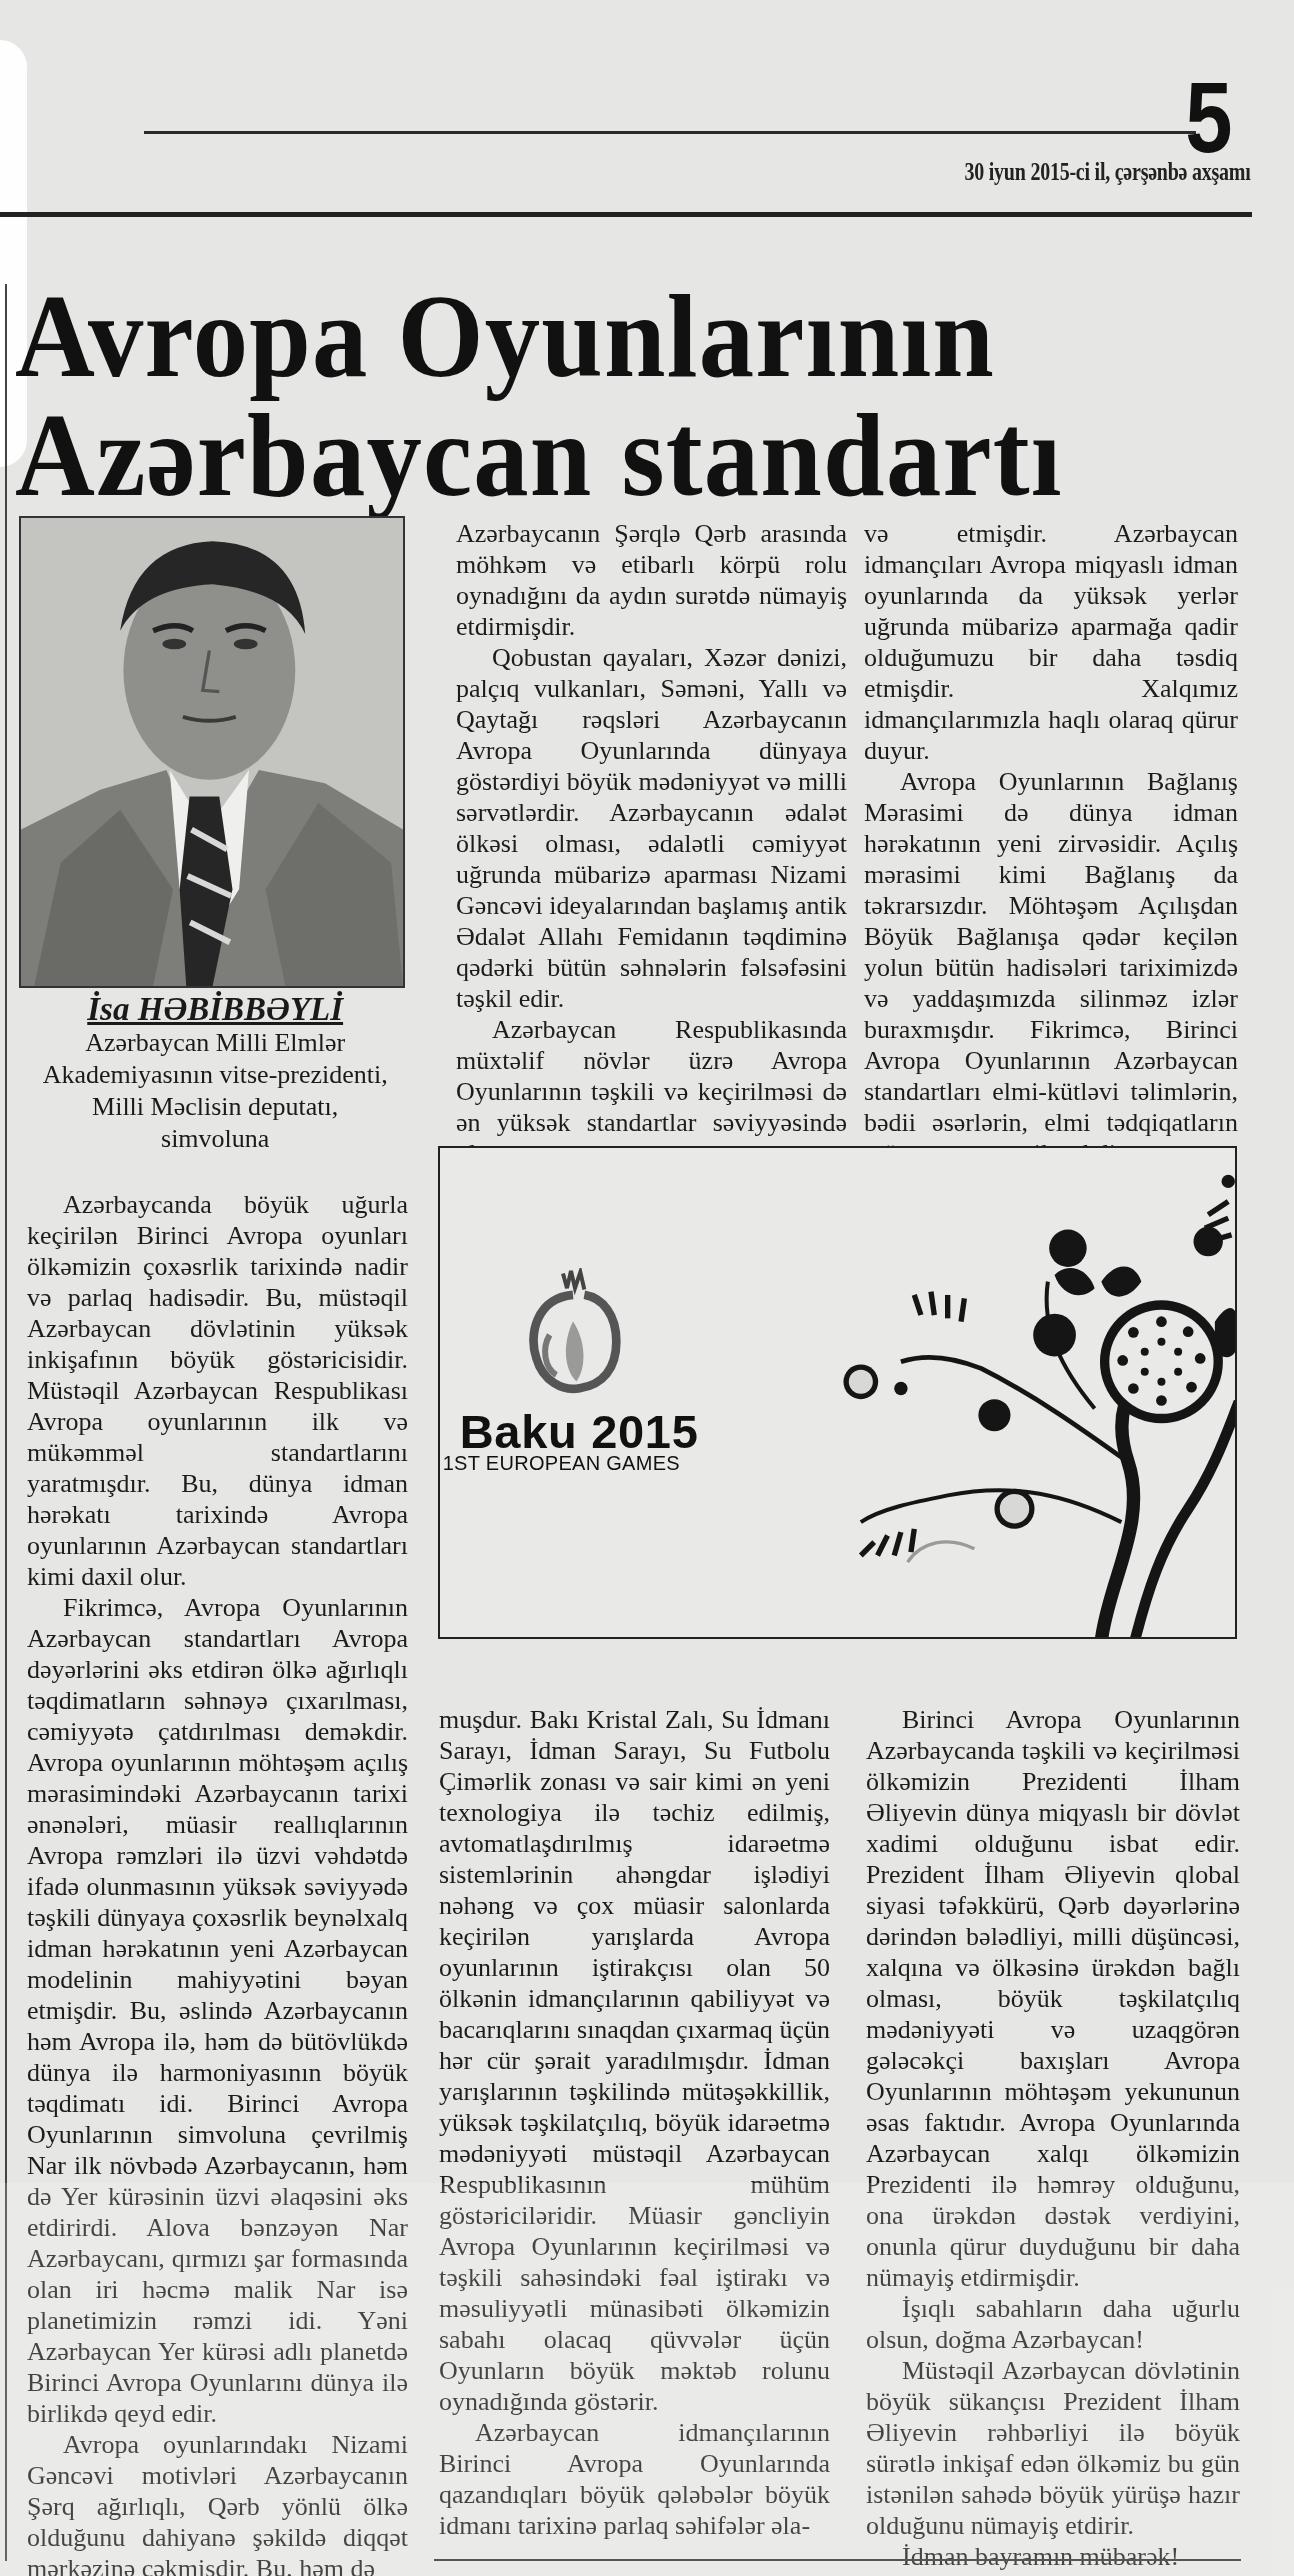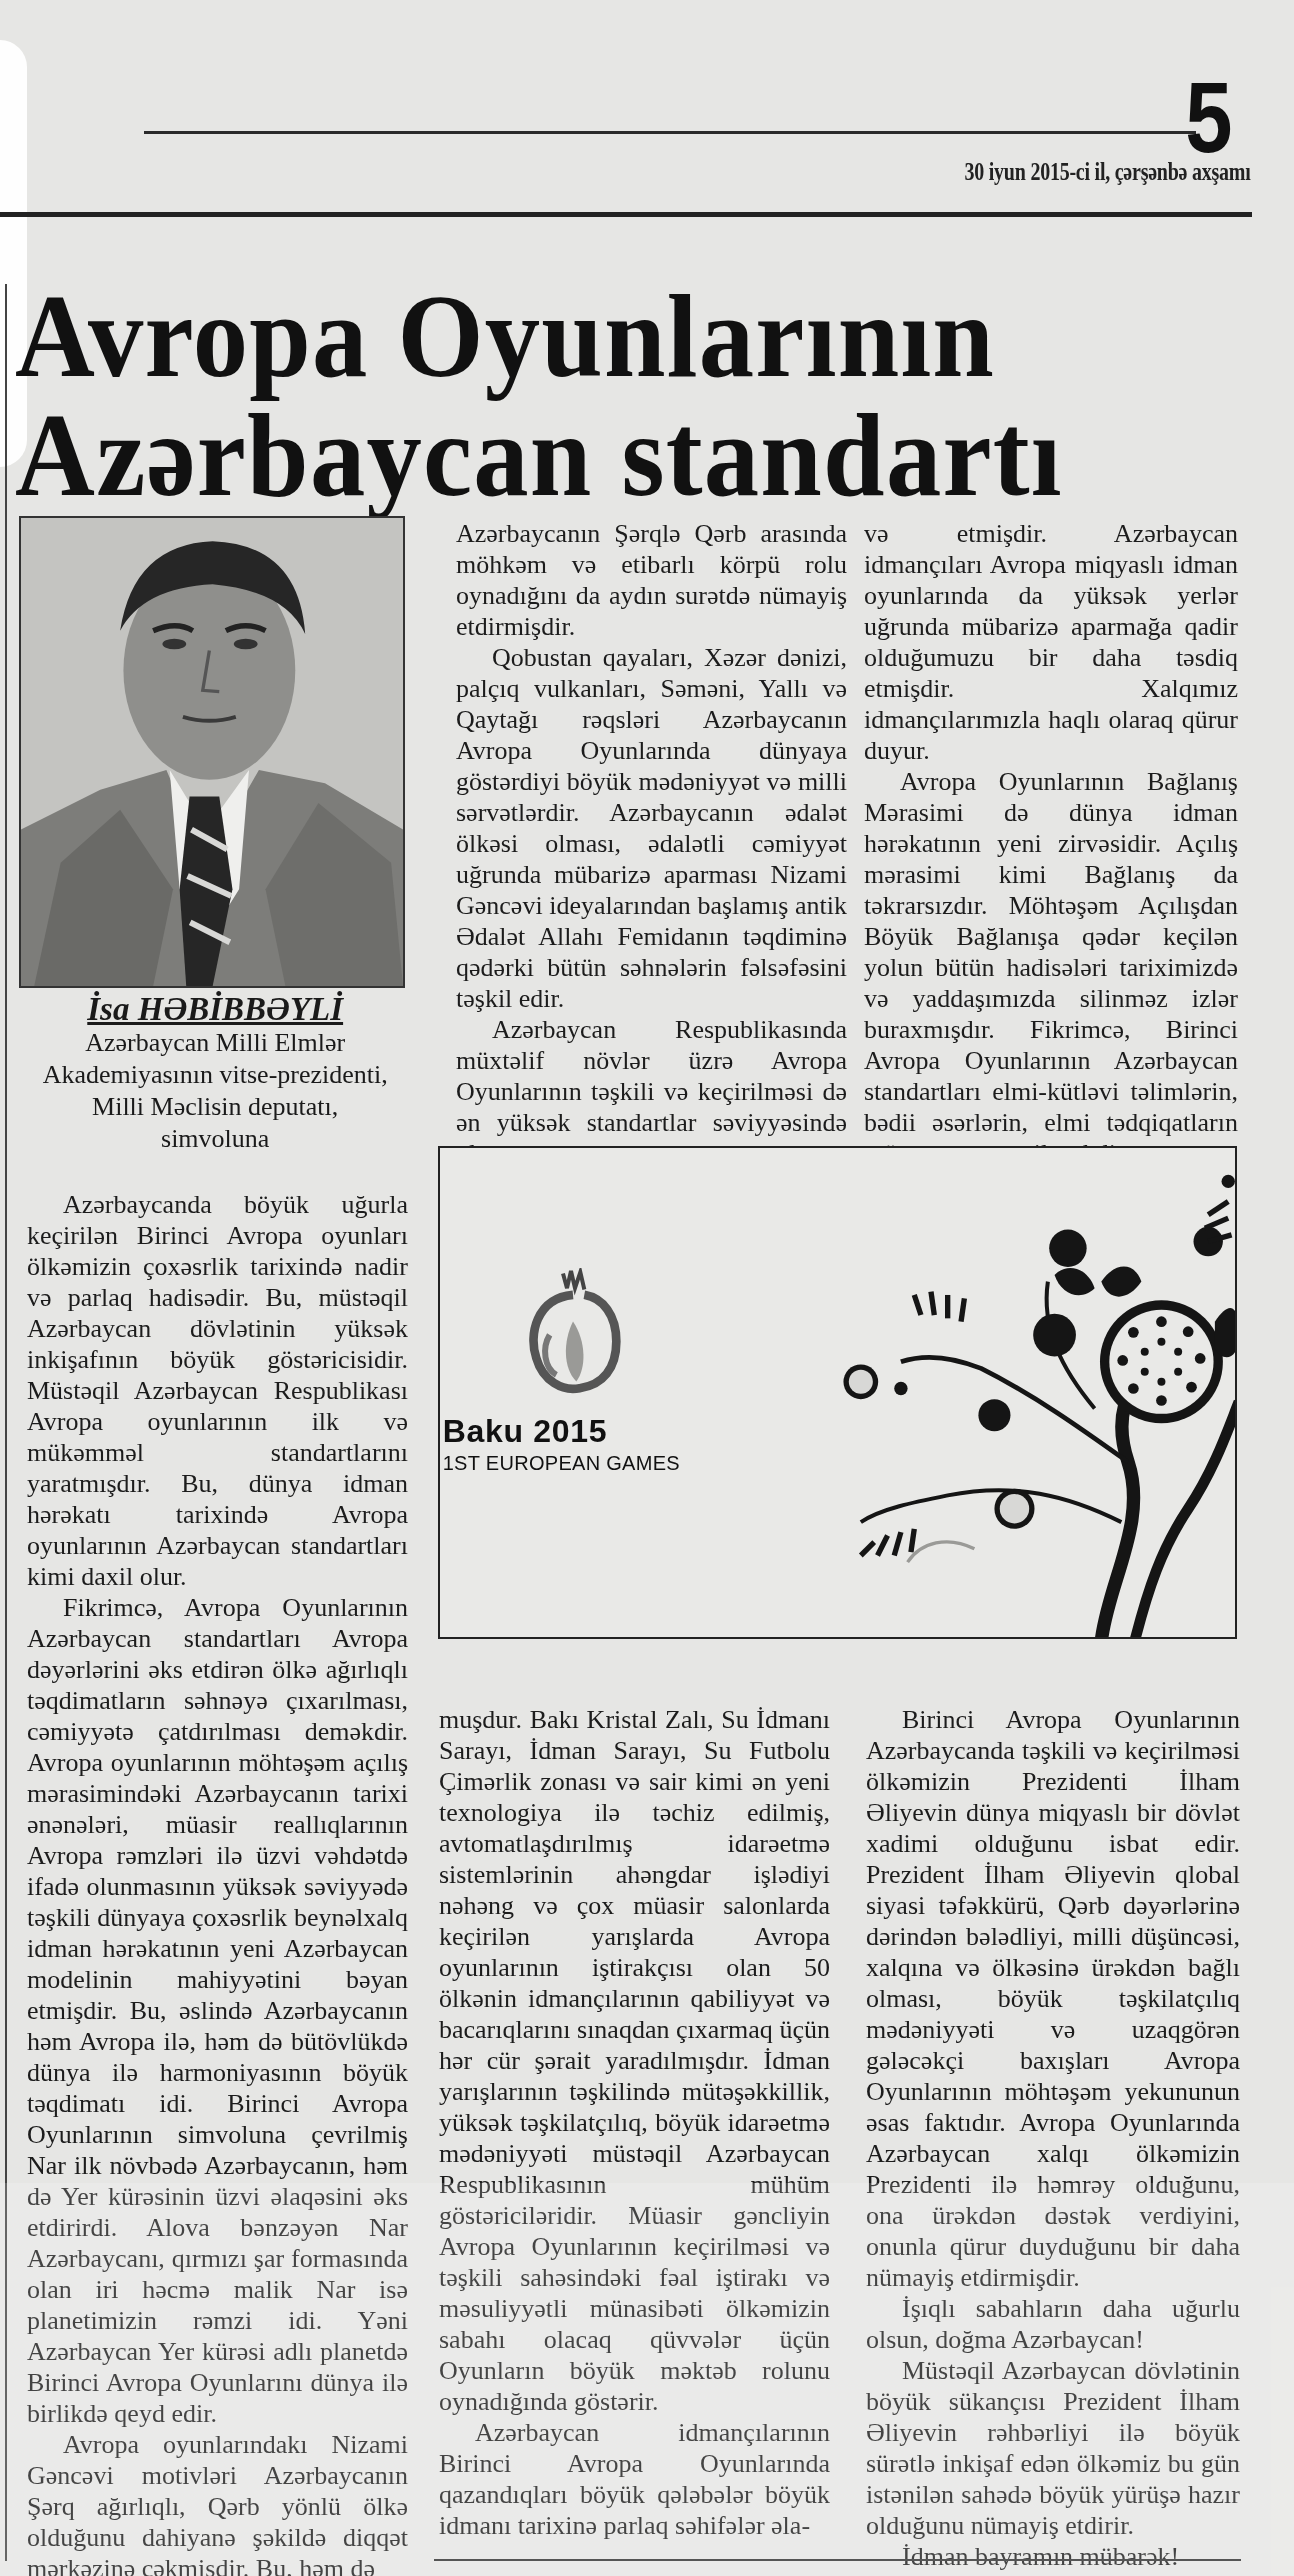--- a/index.html
+++ b/index.html
@@ -22,21 +22,21 @@
   .col p { text-indent: 36px; }
   .col p.noindent { text-indent: 0; }
   .col-left { left: 27px; top: 1189px; width: 381px; }
   .col-mid-top { left: 456px; top: 518px; width: 391px; }
   .col-right-top { left: 848px; top: 518px; width: 374px; margin-left: 16px; }
   .col-mid-bot { left: 439px; top: 1704px; width: 391px; }
   .col-right-bot { left: 866px; top: 1704px; width: 374px; }
   .figure { position: absolute; left: 438px; top: 1146px; width: 799px; height: 493px; border: 2px solid #222; background: #e9e9e7; overflow: hidden; }
   .logo-box { position: absolute; left: 2.7px; top: 120px; width: 281px; }
   .logo-svg { position: absolute; left: 80px; top: 0; width: 100px; height: 127px; }
-  .logo-title { position: absolute; left: 0; top: 140px; font-family: "Liberation Sans", sans-serif; font-weight: bold; font-size: 32px; line-height: 47px; color: #111; letter-spacing: 0.7px; white-space: nowrap; }
+  .logo-title { position: absolute; left: 17px; top: 140px; font-family: "Liberation Sans", sans-serif; font-weight: bold; font-size: 47px; line-height: 47px; color: #111; letter-spacing: 0.7px; white-space: nowrap; }
   .logo-sub { position: absolute; left: 0; top: 184px; font-family: "Liberation Sans", sans-serif; font-size: 20px; color: #111; white-space: nowrap; letter-spacing: 0.3px; }
   .tree-svg { position: absolute; left: 374px; top: 0; width: 425px; height: 493px; }
   .bot-rule { position: absolute; left: 434px; top: 2559px; width: 807px; height: 2px; background: #555; }
   .fold { position: absolute; left: 0; top: 2183px; width: 1294px; height: 393px; background: rgba(255,255,255,0.18); }
 </style>
 </head>
 <body>
 
 <div class="page">
   <div class="glare"></div>

